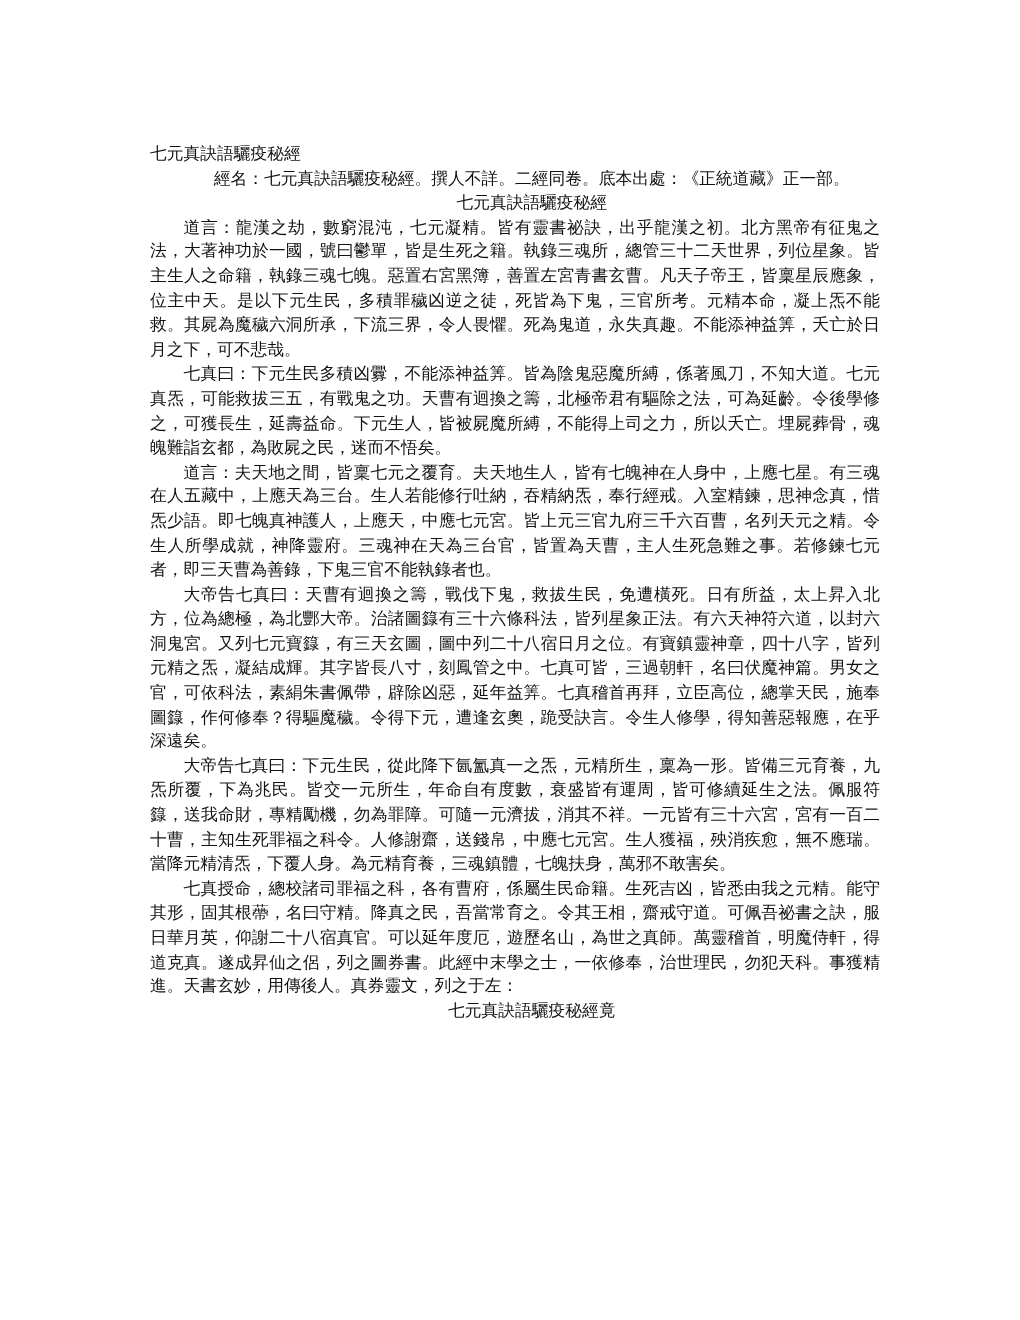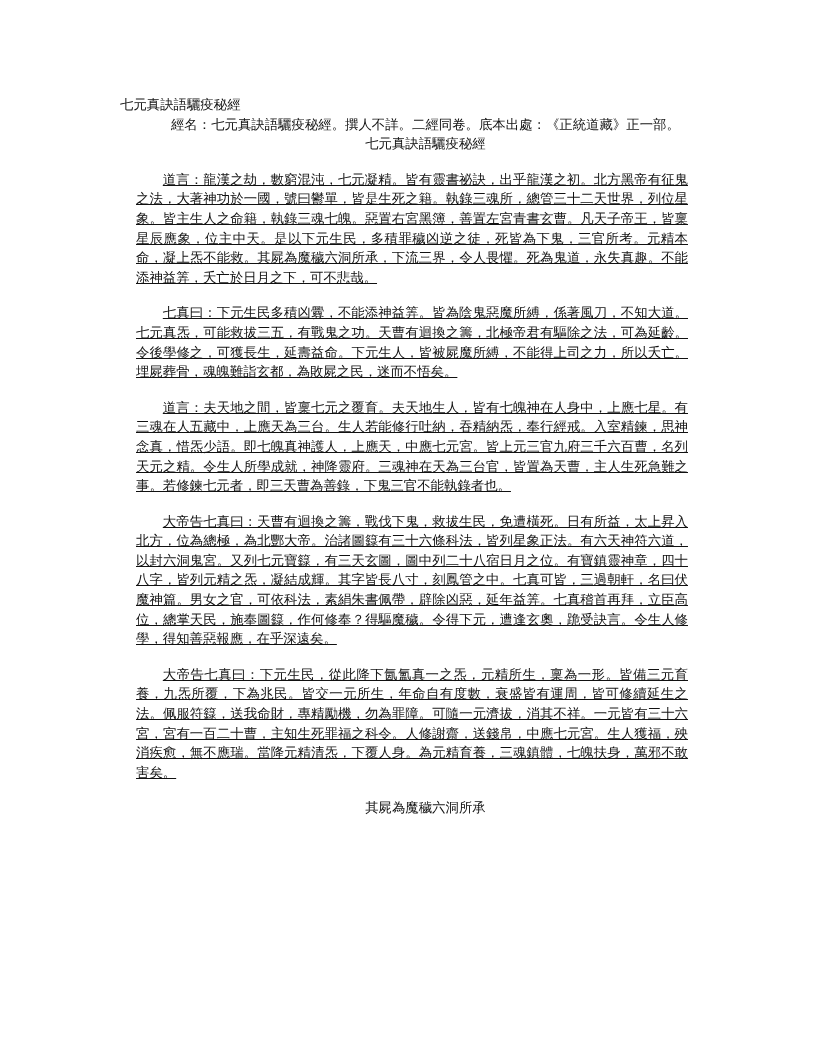--- a/index.html
+++ b/index.html
@@ -2,33 +2,34 @@
 <html><head>
 <meta charset="utf-8">
 <style>
   html, body { margin: 0; padding: 0; background: #ffffff; }
   body {
     width: 816px; height: 1056px; overflow: hidden; position: relative;
     font-family: "DejaVu Serif", "Liberation Serif", serif;
     color: #111111;
   }
   .page {
-    position: absolute; left: 120px; top: 95px; width: 584px;
+    position: absolute; left: 120px; top: 114px; width: 584px;
     font-size: 13.4px; line-height: 19.6px;
   }
   .title { margin: 0; font-size: 13.4px; font-weight: normal; }
-  .para { margin: 16px; text-indent: 2em; text-align: justify; text-justify: inter-ideograph; text-decoration: underline; }
+  .para { margin: 0; text-indent: 2em; text-align: justify; text-justify: inter-ideograph; }
   .indent { margin: 0; text-indent: 2em; text-align: center; }
 </style>
 </head>
 <body>
 
 <div class="page">
   <p class="title">七元真訣語驪疫秘經</p>
   <p class="indent">經名：七元真訣語驪疫秘經。撰人不詳。二經同卷。底本出處：《正統道藏》正一部。</p>
   <p class="indent">七元真訣語驪疫秘經</p>
   <p class="para">道言：龍漢之劫，數窮混沌，七元凝精。皆有靈書祕訣，出乎龍漢之初。北方黑帝有征鬼之法，大著神功於一國，號曰鬱單，皆是生死之籍。執錄三魂所，總管三十二天世界，列位星象。皆主生人之命籍，執錄三魂七魄。惡置右宮黑簿，善置左宮青書玄曹。凡天子帝王，皆稟星辰應象，位主中天。是以下元生民，多積罪穢凶逆之徒，死皆為下鬼，三官所考。元精本命，凝上炁不能救。其屍為魔穢六洞所承，下流三界，令人畏懼。死為鬼道，永失真趣。不能添神益筭，夭亡於日月之下，可不悲哉。</p>
   <p class="para">七真曰：下元生民多積凶釁，不能添神益筭。皆為陰鬼惡魔所縛，係著風刀，不知大道。七元真炁，可能救拔三五，有戰鬼之功。天曹有迴換之籌，北極帝君有驅除之法，可為延齡。令後學修之，可獲長生，延壽益命。下元生人，皆被屍魔所縛，不能得上司之力，所以夭亡。埋屍葬骨，魂魄難詣玄都，為敗屍之民，迷而不悟矣。</p>
   <p class="para">道言：夫天地之間，皆稟七元之覆育。夫天地生人，皆有七魄神在人身中，上應七星。有三魂在人五藏中，上應天為三台。生人若能修行吐納，吞精納炁，奉行經戒。入室精鍊，思神念真，惜炁少語。即七魄真神護人，上應天，中應七元宮。皆上元三官九府三千六百曹，名列天元之精。令生人所學成就，神降靈府。三魂神在天為三台官，皆置為天曹，主人生死急難之事。若修鍊七元者，即三天曹為善錄，下鬼三官不能執錄者也。</p>
   <p class="para">大帝告七真曰：天曹有迴換之籌，戰伐下鬼，救拔生民，免遭橫死。日有所益，太上昇入北方，位為總極，為北酆大帝。治諸圖籙有三十六條科法，皆列星象正法。有六天神符六道，以封六洞鬼宮。又列七元寶籙，有三天玄圖，圖中列二十八宿日月之位。有寶鎮靈神章，四十八字，皆列元精之炁，凝結成輝。其字皆長八寸，刻鳳管之中。七真可皆，三過朝軒，名曰伏魔神篇。男女之官，可依科法，素絹朱書佩帶，辟除凶惡，延年益筭。七真稽首再拜，立臣高位，總掌天民，施奉圖籙，作何修奉？得驅魔穢。令得下元，遭逢玄奧，跪受訣言。令生人修學，得知善惡報應，在乎深遠矣。</p>
   <p class="para">大帝告七真曰：下元生民，從此降下氤氳真一之炁，元精所生，稟為一形。皆備三元育養，九炁所覆，下為兆民。皆交一元所生，年命自有度數，衰盛皆有運周，皆可修續延生之法。佩服符籙，送我命財，專精勵機，勿為罪障。可隨一元濟拔，消其不祥。一元皆有三十六宮，宮有一百二十曹，主知生死罪福之科令。人修謝齋，送錢帛，中應七元宮。生人獲福，殃消疾愈，無不應瑞。當降元精清炁，下覆人身。為元精育養，三魂鎮體，七魄扶身，萬邪不敢害矣。</p>
-  <p class="indent">其屍為魔穢六洞所承</p>
+  <p class="para">七真授命，總校諸司罪福之科，各有曹府，係屬生民命籍。生死吉凶，皆悉由我之元精。能守其形，固其根蔕，名曰守精。降真之民，吾當常育之。令其王相，齋戒守道。可佩吾祕書之訣，服日華月英，仰謝二十八宿真官。可以延年度厄，遊歷名山，為世之真師。萬靈稽首，明魔侍軒，得道克真。遂成昇仙之侶，列之圖券書。此經中末學之士，一依修奉，治世理民，勿犯天科。事獲精進。天書玄妙，用傳後人。真券靈文，列之于左：</p>
+  <p class="indent">七元真訣語驪疫秘經竟</p>
 </div>
 
 </body></html>

